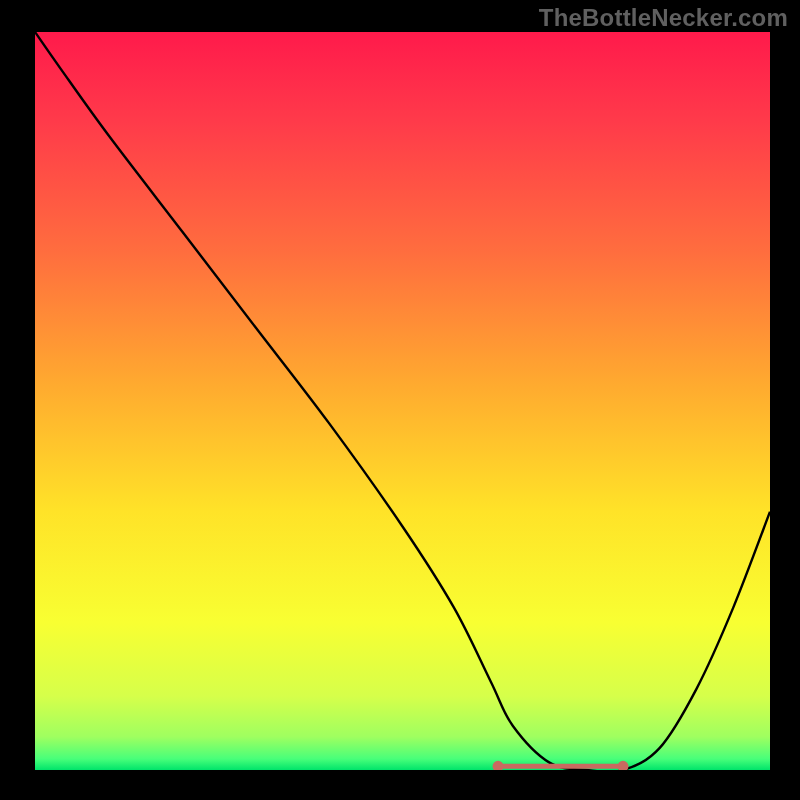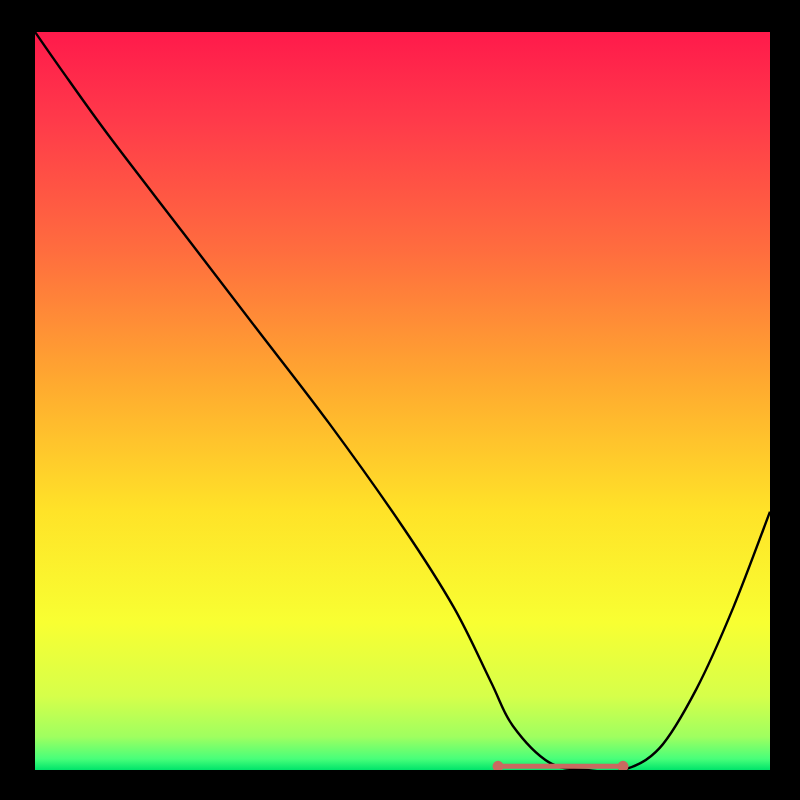--- a/index.html
+++ b/index.html
@@ -32,20 +32,21 @@
     left: 0;
     top: 0;
     width: 800px;
     height: 800px;
   }
 </style>
 </head>
 <body>
 
 <div class="frame">
+  <div class="watermark">TheBottleNecker.com</div>
 
   <svg class="plot" viewBox="0 0 800 800" preserveAspectRatio="none">
     <defs>
       <linearGradient id="bg-grad" x1="0" y1="0" x2="0" y2="1">
 
       <stop offset="0.00%" stop-color="#ff1a4b"></stop>
           <stop offset="12.00%" stop-color="#ff3a4a"></stop>
           <stop offset="30.00%" stop-color="#ff6e3e"></stop>
           <stop offset="48.00%" stop-color="#ffab2f"></stop>
           <stop offset="65.00%" stop-color="#ffe328"></stop>

